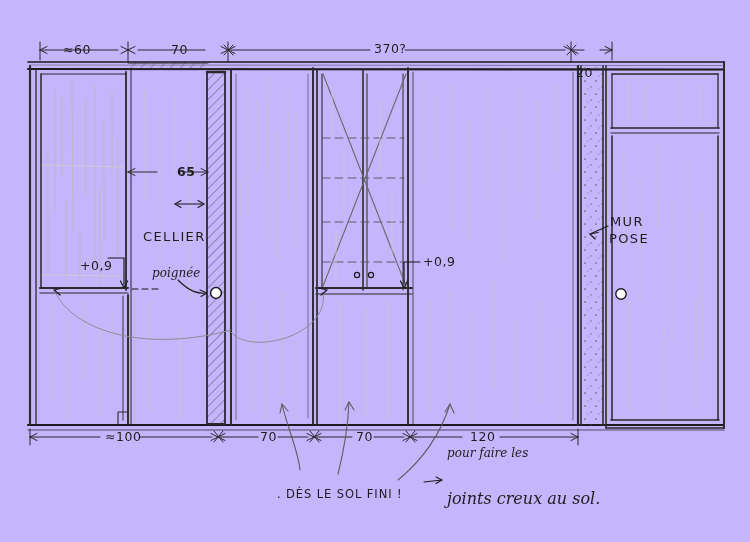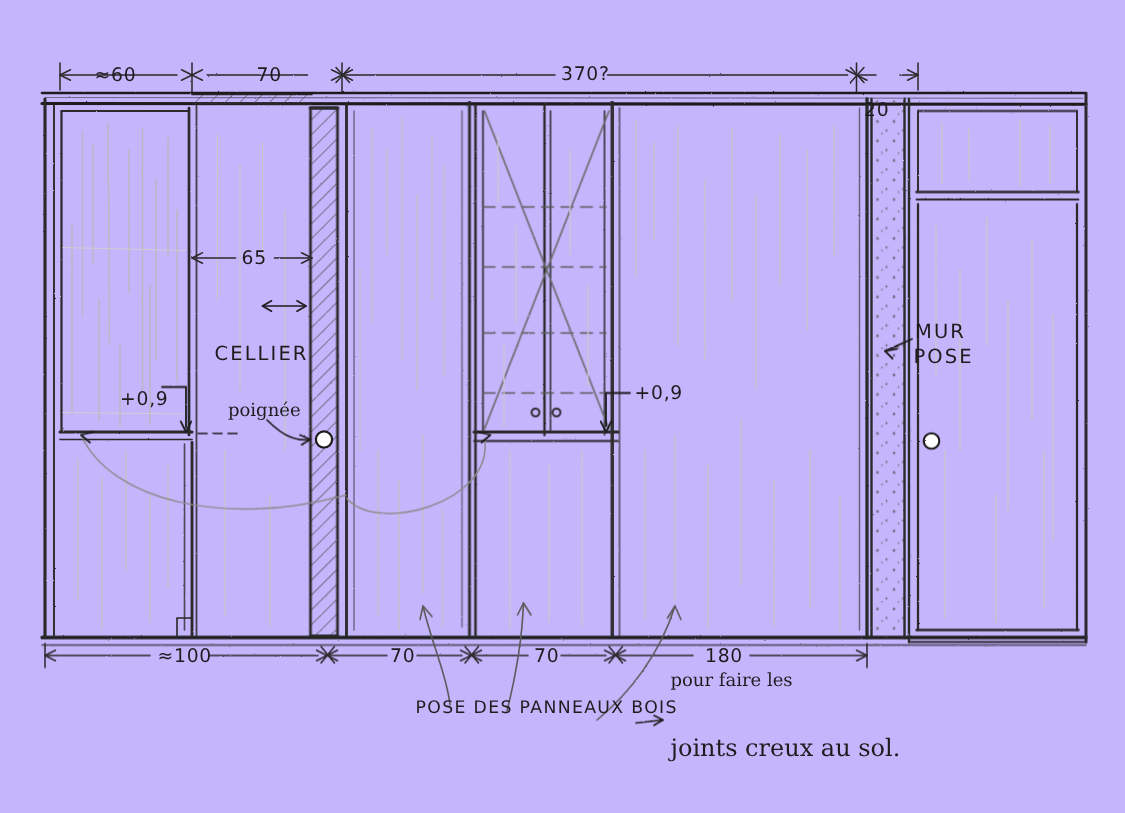--- a/index.html
+++ b/index.html
@@ -2,21 +2,21 @@
 <html><head>
 <meta charset="utf-8">
 <style>
   html,body{margin:0;padding:0;background:#fff;}
   body{width:750px;height:542px;overflow:hidden;
        font-family:"DejaVu Sans","Liberation Sans",sans-serif;}
   #sheet{position:relative;width:750px;height:542px;background:#c4b5fd;}
   #sheet svg{position:absolute;left:0;top:0;}
   .txt{position:absolute;white-space:nowrap;color:#1d1d1d;}
   .dim{font-size:12.5px;letter-spacing:.5px;}
-  .hand{font-family:"DejaVu Serif","Liberation Serif",serif;}
+  .hand{font-family:"DejaVu Serif","Liberation Serif",serif;font-style:italic;}
   .caps{font-size:13px;letter-spacing:1.4px;}
 </style>
 </head>
 <body>
 
 <div id="sheet">
 
   <svg width="750" height="542" viewBox="0 0 750 542">
     <defs>
       <pattern id="hatch45" patternUnits="userSpaceOnUse" width="7" height="7" patternTransform="rotate(45)">
@@ -334,28 +334,28 @@
   </svg>
 
   <div class="txt dim" style="left:63px;top:42px;">≈60</div>
   <div class="txt dim" style="left:171px;top:42px;">70</div>
   <div class="txt dim" style="left:374px;top:41px;">370?</div>
   <div class="txt dim" style="left:576px;top:43px;margin-top:22px;">20</div>
 
   <div class="txt dim" style="left:105px;top:429px;">≈100</div>
   <div class="txt dim" style="left:260px;top:429px;">70</div>
   <div class="txt dim" style="left:356px;top:429px;">70</div>
-  <div class="txt dim" style="left:470px;top:429px;">180</div>
-
-  <div class="txt dim" style="left:161px;top:164px;">65</div>
+  <div class="txt dim" style="left:470px;top:429px;">120</div>
+
+  <div class="txt dim" style="left:177px;top:164px;font-weight:bold;">65</div>
 
   <div class="txt caps" style="left:143px;top:229px;">CELLIER</div>
   <div class="txt hand" style="left:152px;top:266px;font-size:12px;">poignée</div>
   <div class="txt caps" style="left:610px;top:214px;">MUR</div>
   <div class="txt caps" style="left:609px;top:231px;">POSE</div>
   <div class="txt dim" style="left:80px;top:258px;">+0,9</div>
   <div class="txt dim" style="left:423px;top:254px;">+0,9</div>
 
-  <div class="txt caps" style="left:277px;top:464px;font-size:11.5px;letter-spacing:.9px;">POSE DES PANNEAUX BOIS</div>
+  <div class="txt caps" style="left:277px;top:487px;font-size:11.5px;letter-spacing:.9px;">. DÈS LE SOL FINI !</div>
   <div class="txt hand" style="left:447px;top:446px;font-size:12px;">pour faire les</div>
   <div class="txt hand" style="left:447px;top:489px;font-size:16px;">joints creux au sol.</div>
 
 </div>
 
 </body></html>

